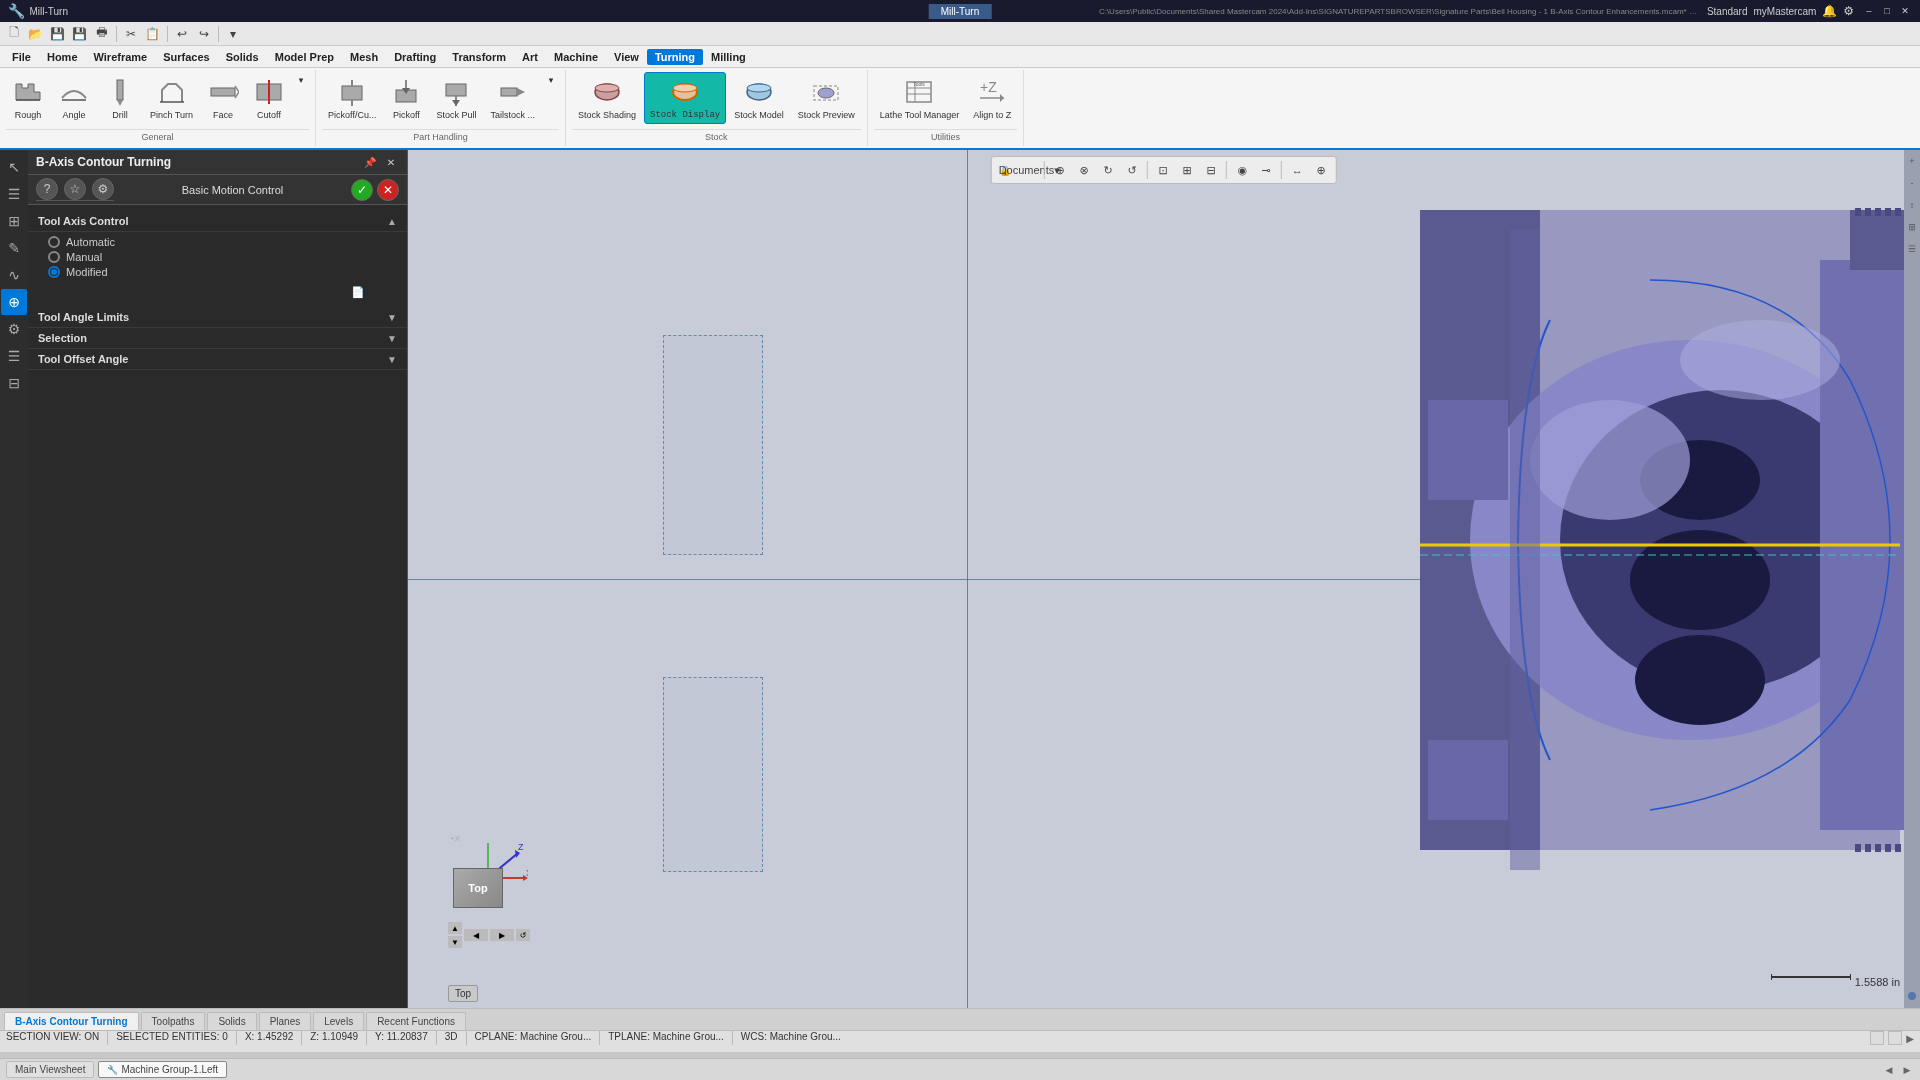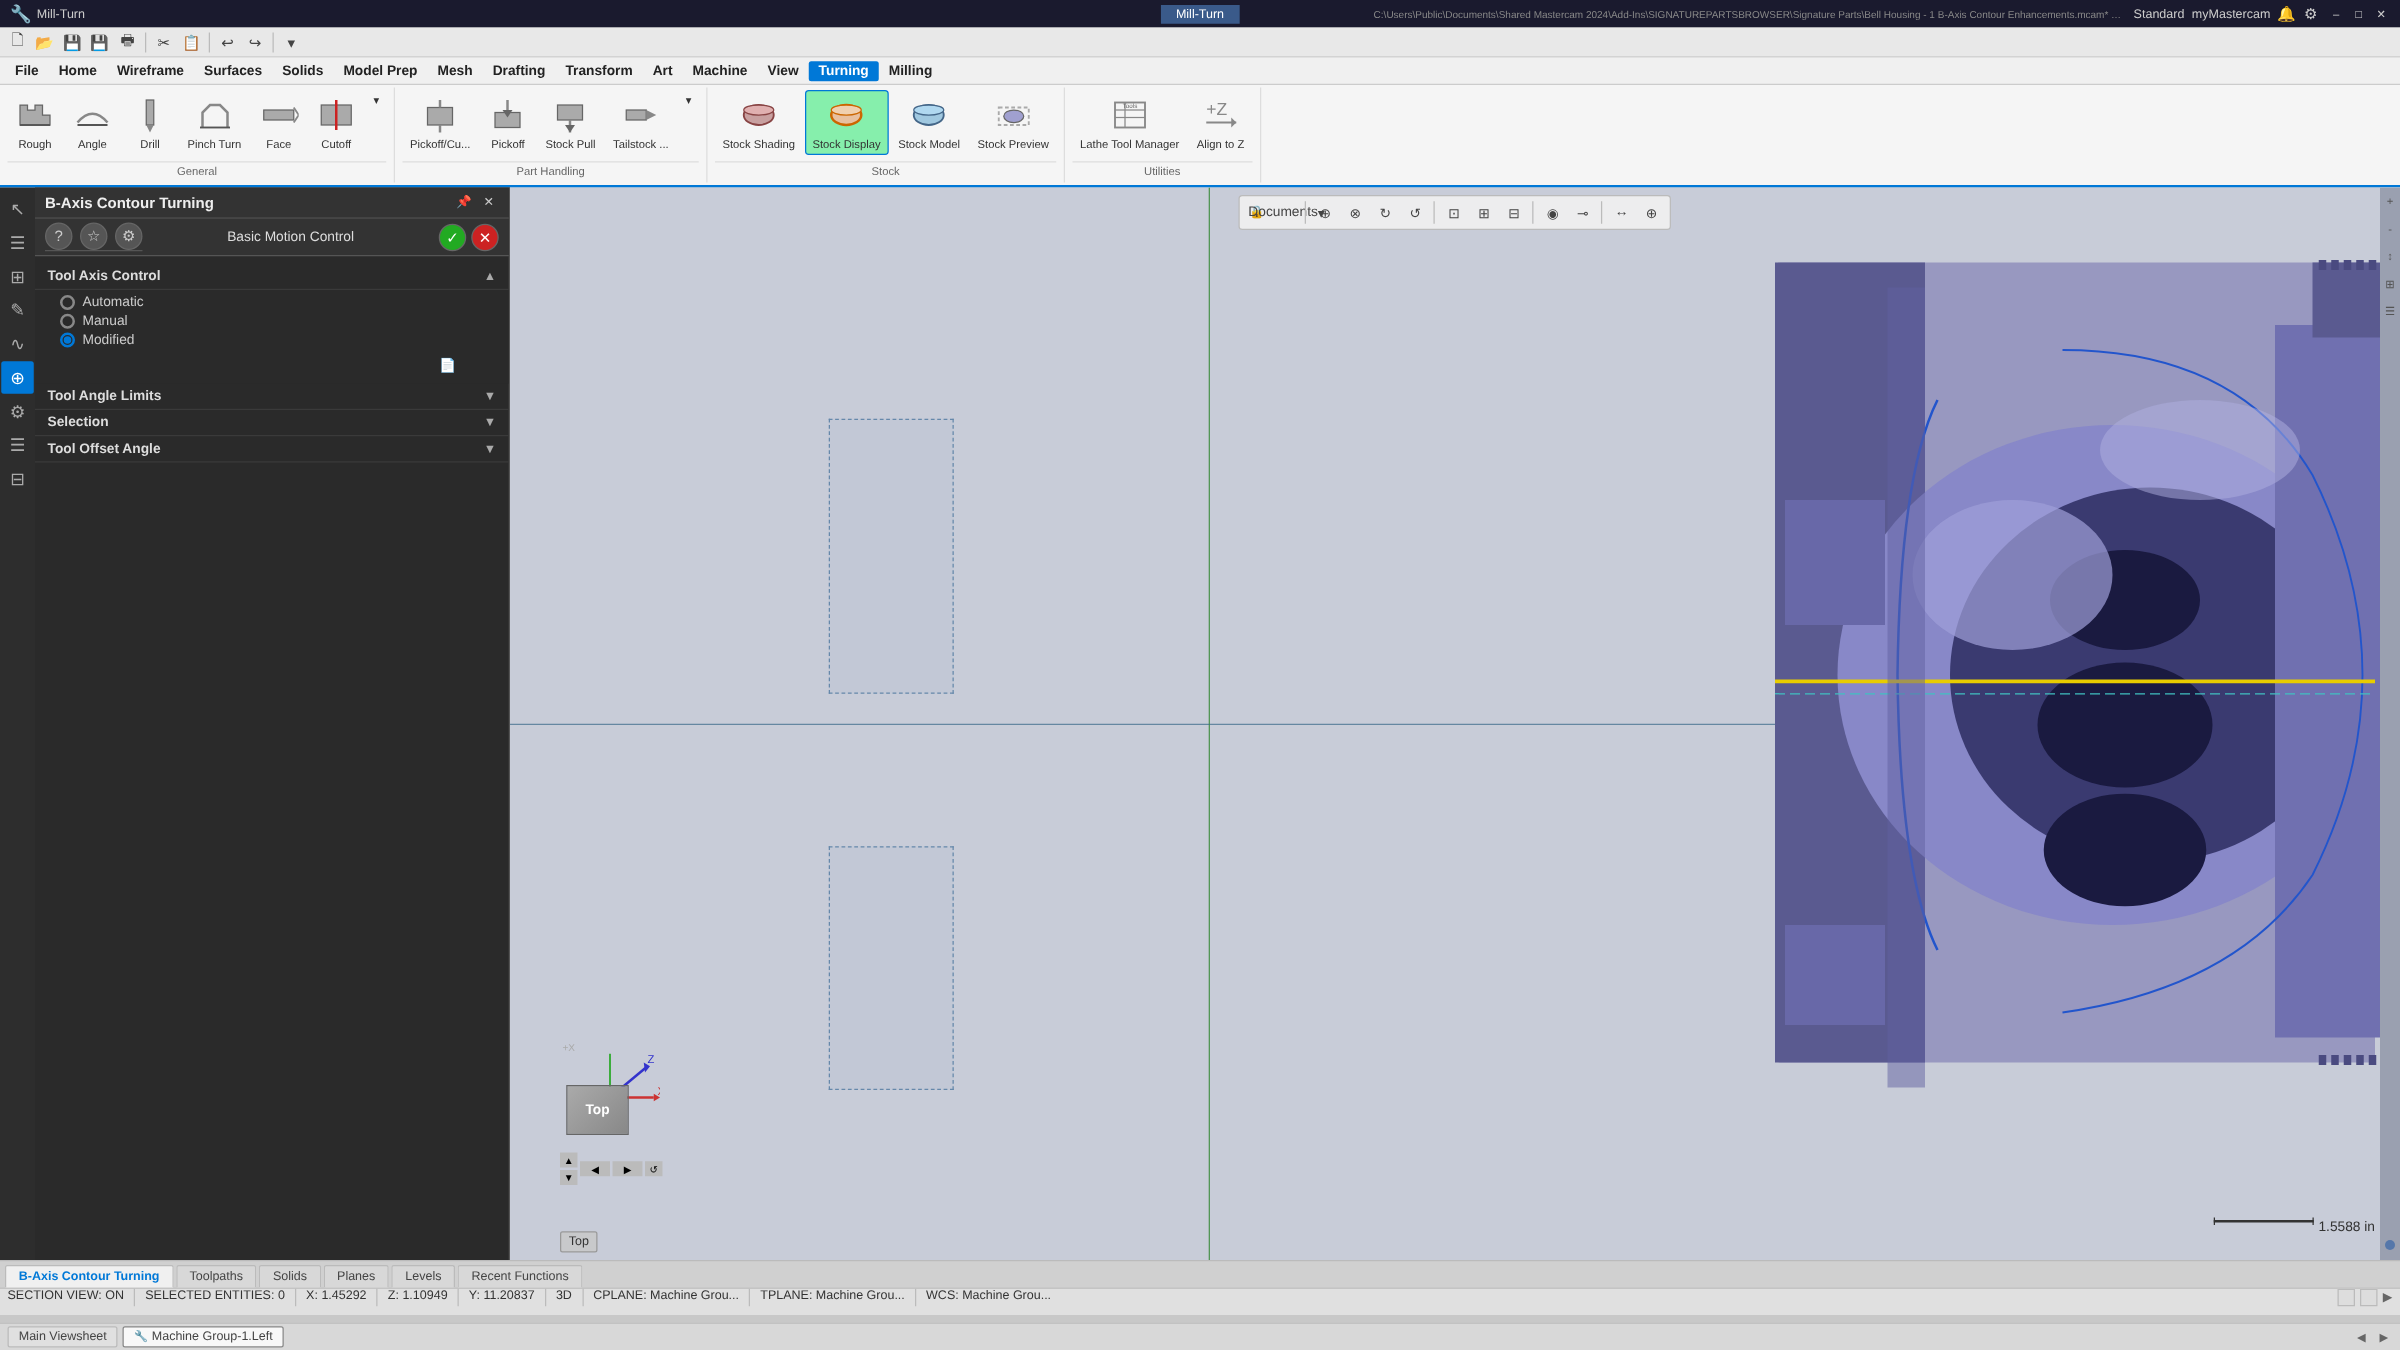--- a/index.html
+++ b/index.html
@@ -114,21 +114,21 @@
       justify-content: flex-start;
       cursor: pointer;
       padding: 3px 5px;
       border-radius: 3px;
       min-width: 44px;
       font-size: 9px;
       color: #333;
       text-align: center;
       border: 1px solid transparent;
     }
-    .ribbon-btn.active { background: #86efac; border-color: #0078d7; }
+    .ribbon-btn.active { background: #14b8a6; border-color: #0078d7; font-family: Liberation Mono, monospace; }
     .ribbon-icon {
       width: 32px; height: 32px;
       display: flex; align-items: center; justify-content: center;
       font-size: 20px;
       margin-bottom: 2px;
     }
 
     
     #main {
       display: flex;

